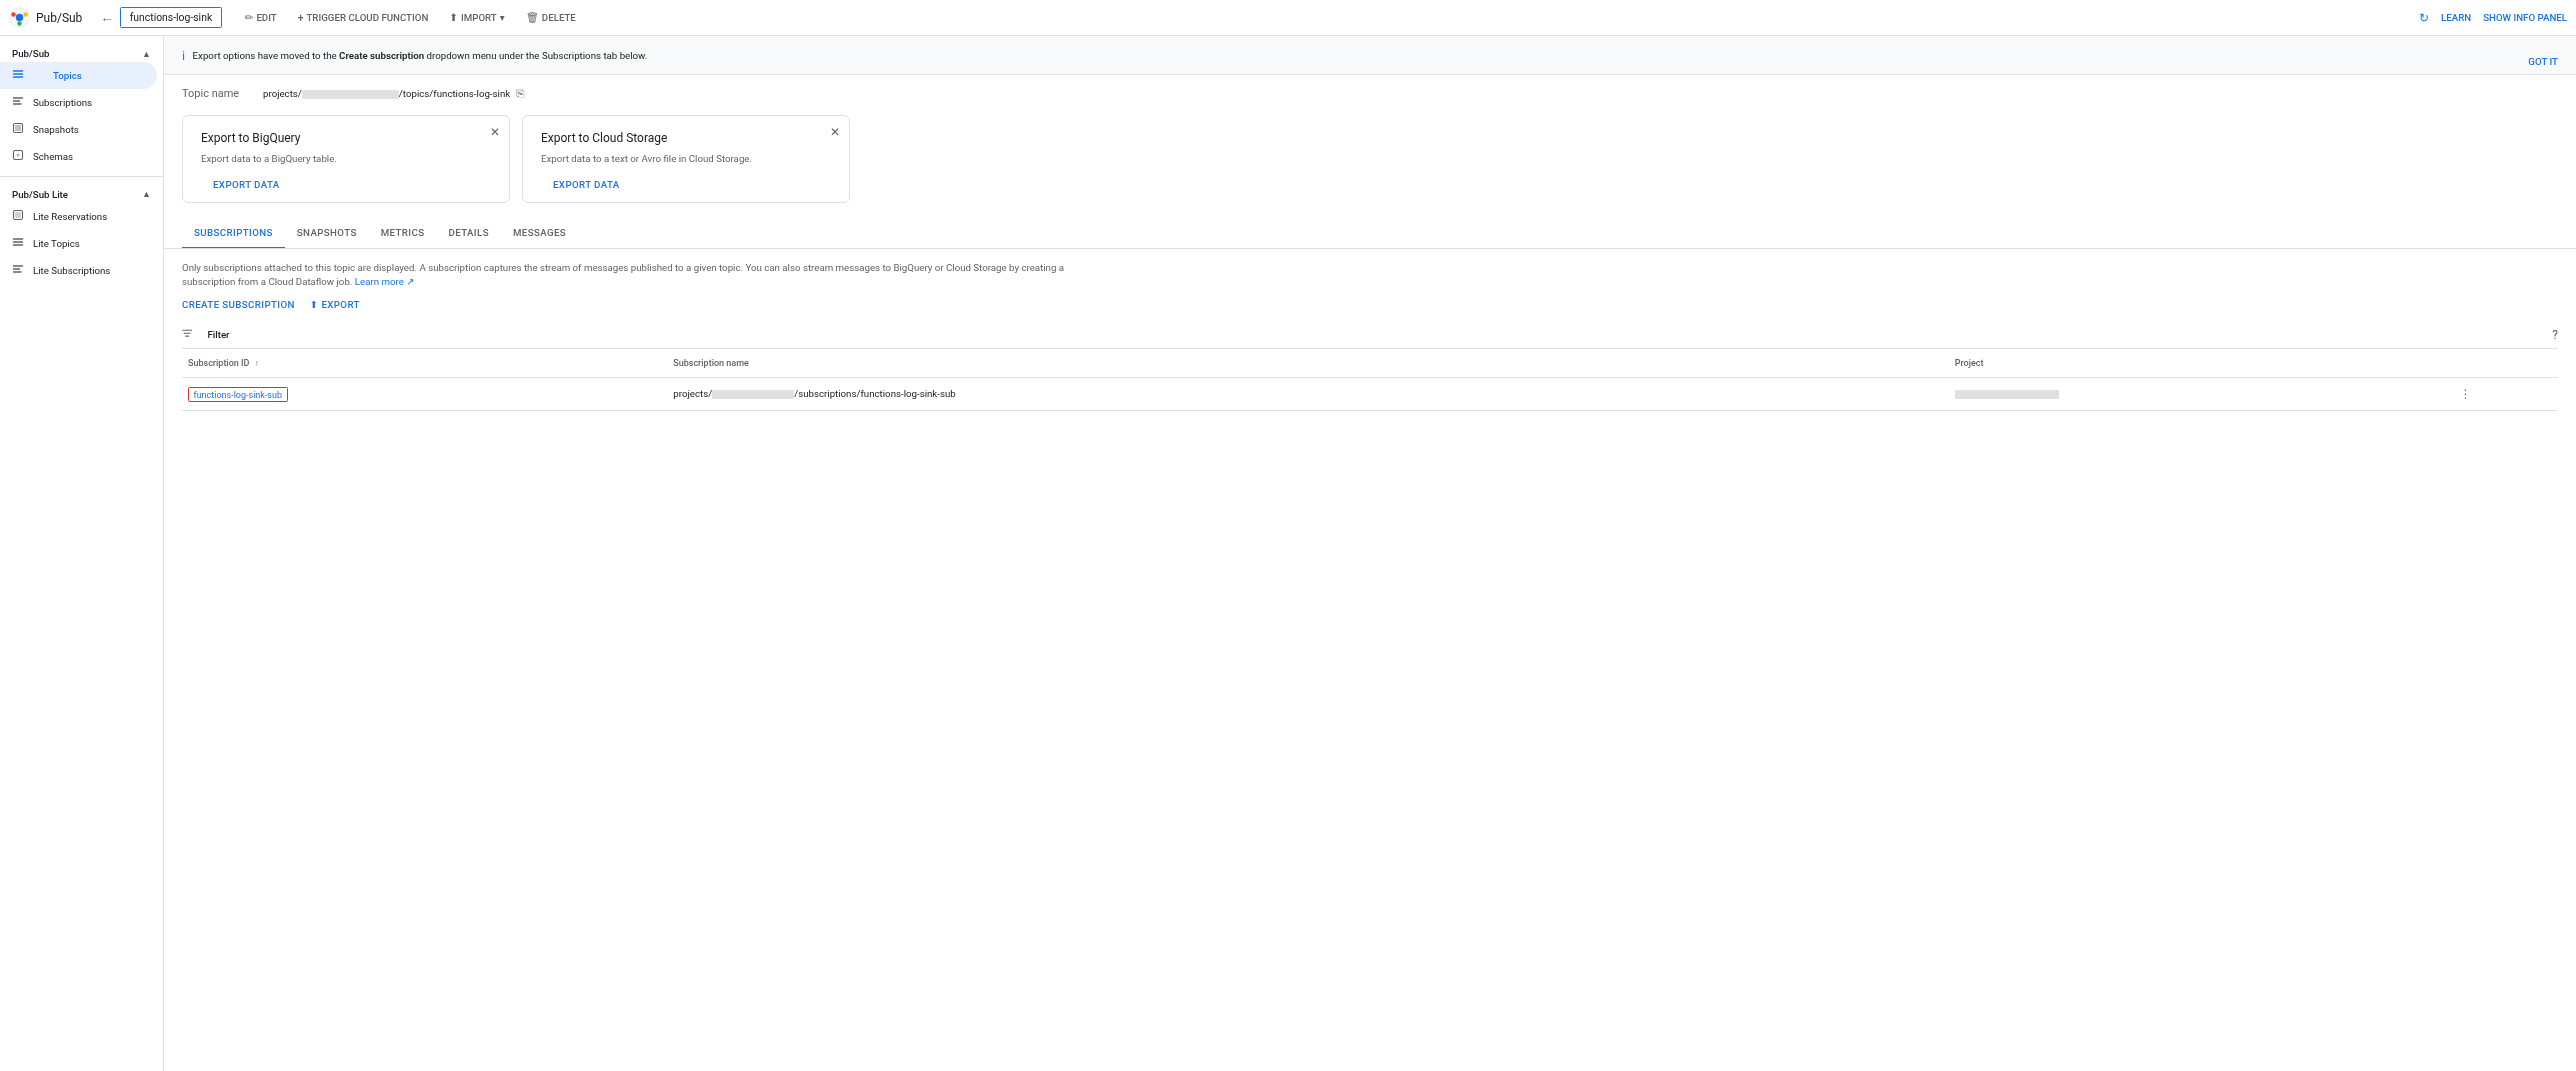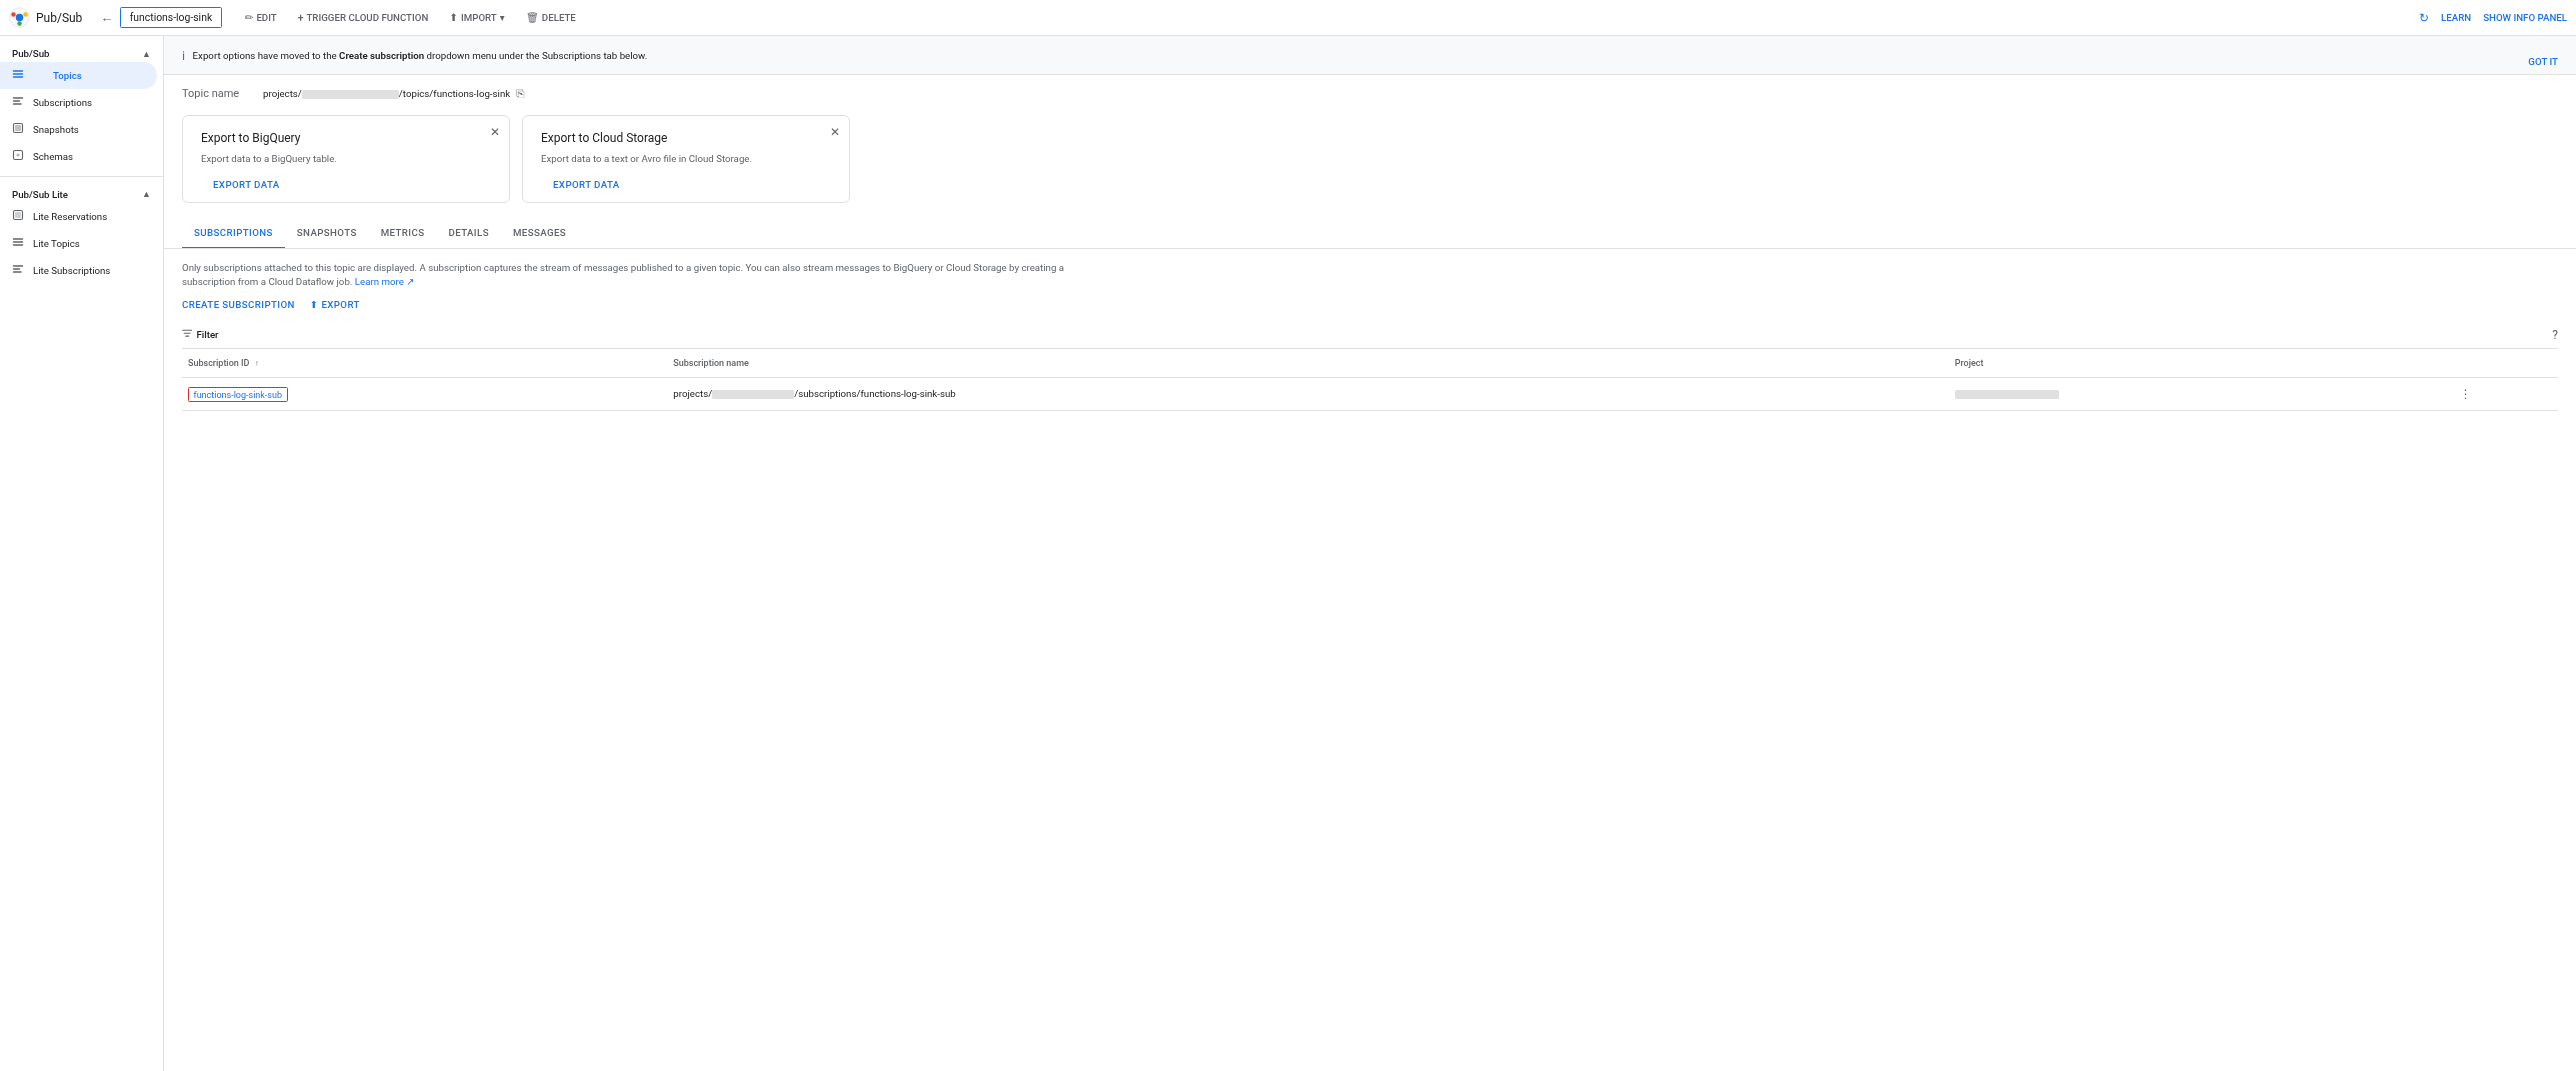--- a/index.html
+++ b/index.html
@@ -62,21 +62,21 @@
     .tab.active { color: #1a73e8; border-bottom: 1.5px solid #1a73e8; }
 
     
     .subs-content { padding: 12px 18px; }
     .subs-info-text { font-size: 9.7px; color: #5f6368; margin-bottom: 6px; max-width: 894px; line-height: 1.5; }
     .subs-info-text a { color: #1a73e8; text-decoration: none; }
     .subs-actions { display: flex; align-items: center; gap: 15px; margin: 9px 0 12px; }
     .action-btn { color: #1a73e8; font-size: 9.7px; font-weight: 500; cursor: pointer; text-transform: uppercase; letter-spacing: 0.4px; text-decoration: none; display: flex; align-items: center; gap: 3px; }
 
     
-    .filter-bar { display: flex; align-items: center; gap: 4px; padding: 6px 0; border-bottom: 0.7px solid #e0e0e0; margin-bottom: 0; }
+    .filter-bar { display: flex; align-items: center; gap: 15px; padding: 6px 0; border-bottom: 0.7px solid #e0e0e0; margin-bottom: 0; }
     .filter-icon { color: #5f6368; font-size: 10.4px; }
     .filter-label { font-size: 9.7px; color: #202124; font-weight: 500; }
     .filter-input { font-size: 9.7px; color: #5f6368; border: none; outline: none; flex: 1; }
     .help-icon { margin-left: auto; color: #5f6368; font-size: 12px; cursor: pointer; }
 
     
     .sub-table { width: 100%; border-collapse: collapse; }
     .sub-table th { font-size: 9px; font-weight: 500; color: #5f6368; text-align: left; padding: 9px 6px; border-bottom: 0.7px solid #e0e0e0; }
     .sub-table td { font-size: 9.7px; color: #202124; padding: 9px 6px; border-bottom: 0.7px solid #e0e0e0; }
     .sort-icon { font-size: 8.2px; color: #5f6368; margin-left: 3px; }

